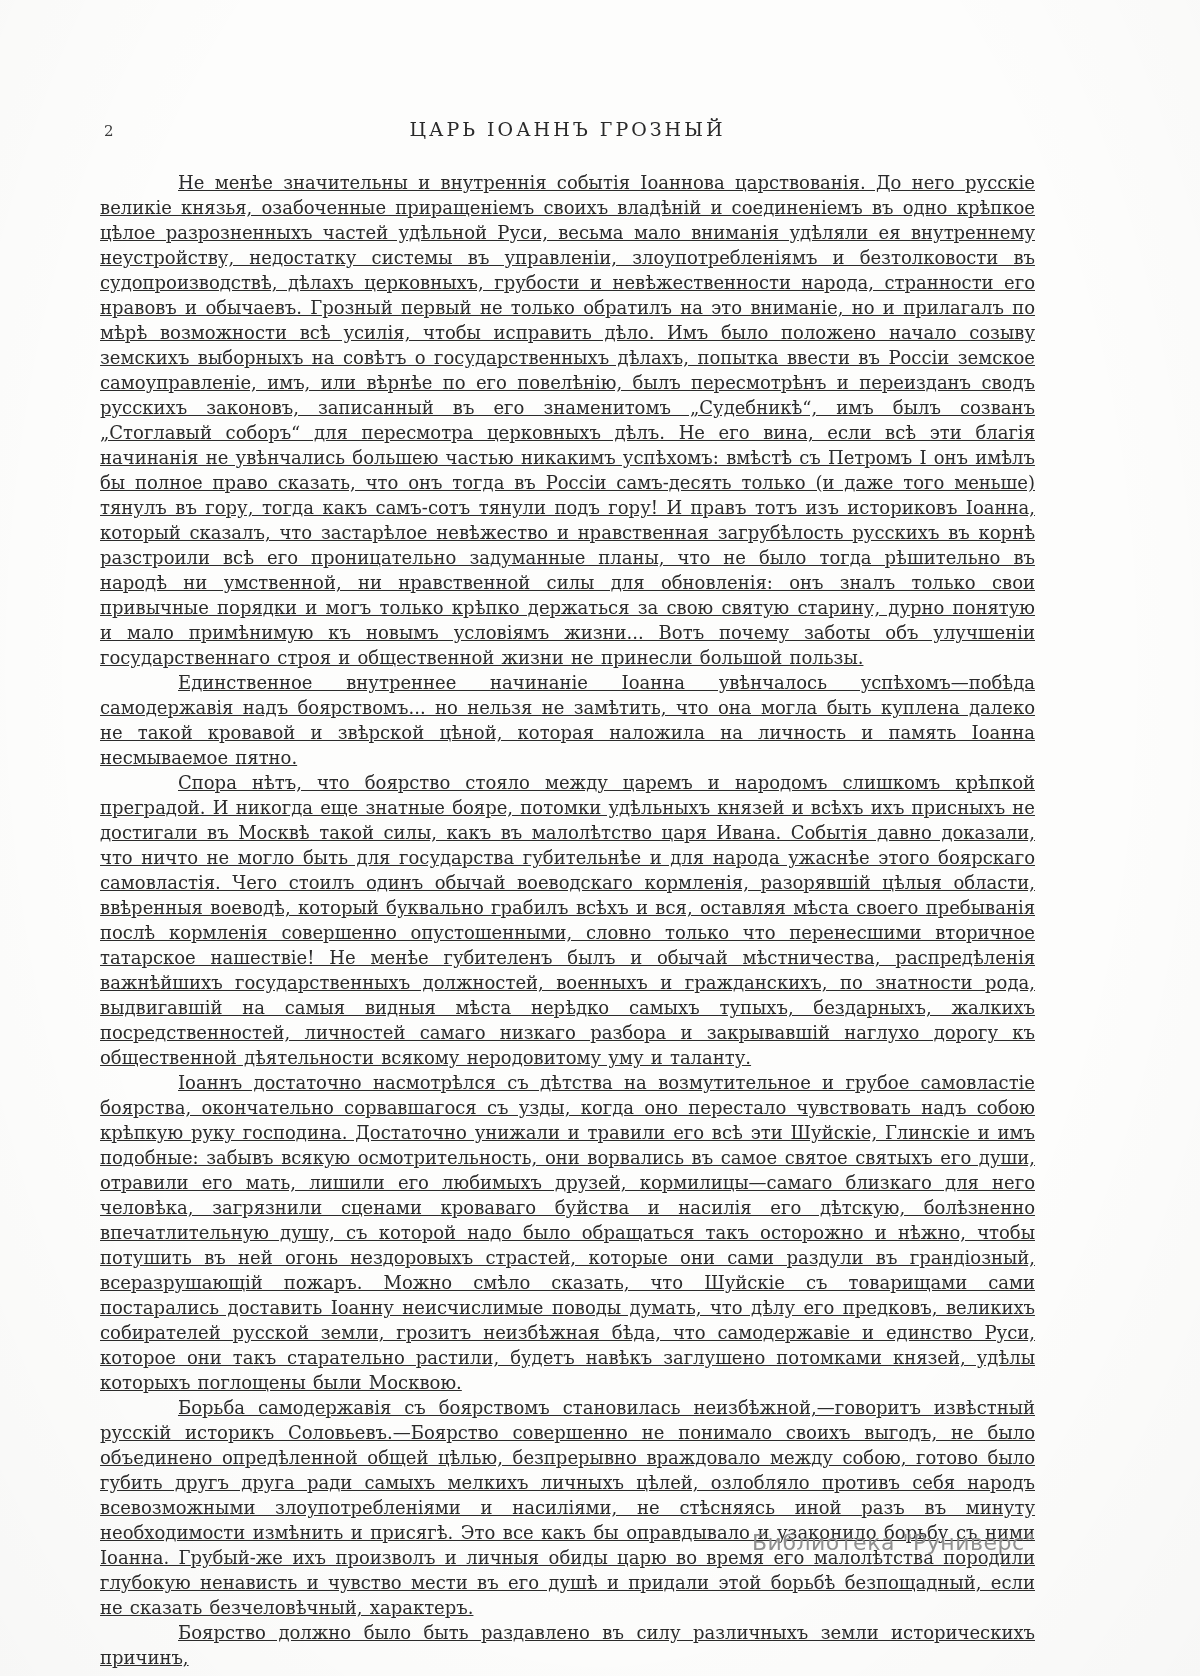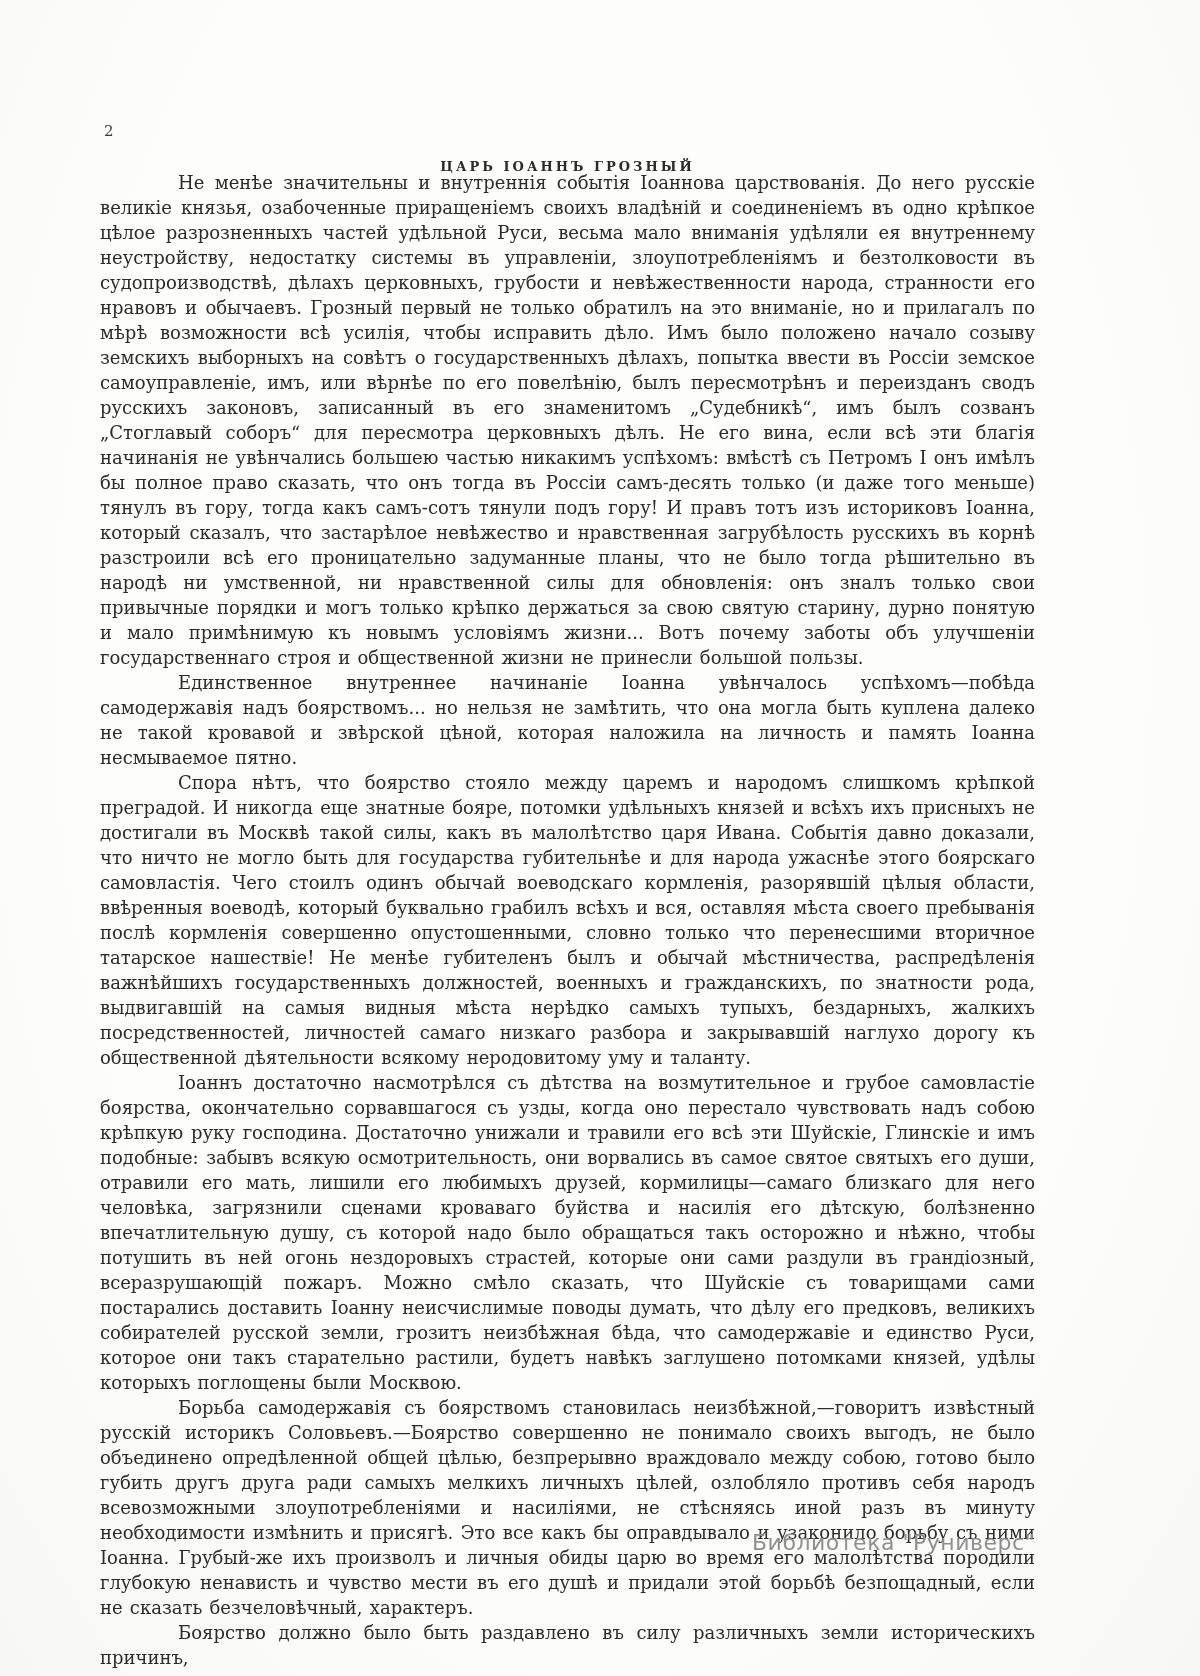--- a/index.html
+++ b/index.html
@@ -29,39 +29,39 @@
   }
   .page-number {
     position: absolute;
     left: 4px;
     top: 122px;
     font-size: 15px;
     color: #3a3a3a;
   }
   .header-title {
     text-align: center;
-    font-size: 13px;
+    font-size: 19px;
     letter-spacing: 3px;
     color: #2a2a2a;
-    font-weight: bold;
-    margin-top: 41px;
+    font-weight: normal;
   }
   .text-block {
     margin-left: 100px;
     margin-top: 22px;
     width: 935px;
   }
   .body-par {
     margin: 0;
     font-size: 18px;
     line-height: 25px;
     text-align: justify;
     text-indent: 78px;
     word-spacing: 1.5px;
     color: #2b2b2b;
+    text-decoration: underline;
   }
   .watermark {
     position: absolute;
     left: 752px;
     top: 1530px;
     font-family: "DejaVu Sans", "Liberation Sans", sans-serif;
     font-size: 22px;
     color: #8f8f8f;
     letter-spacing: 0.5px;
   }

